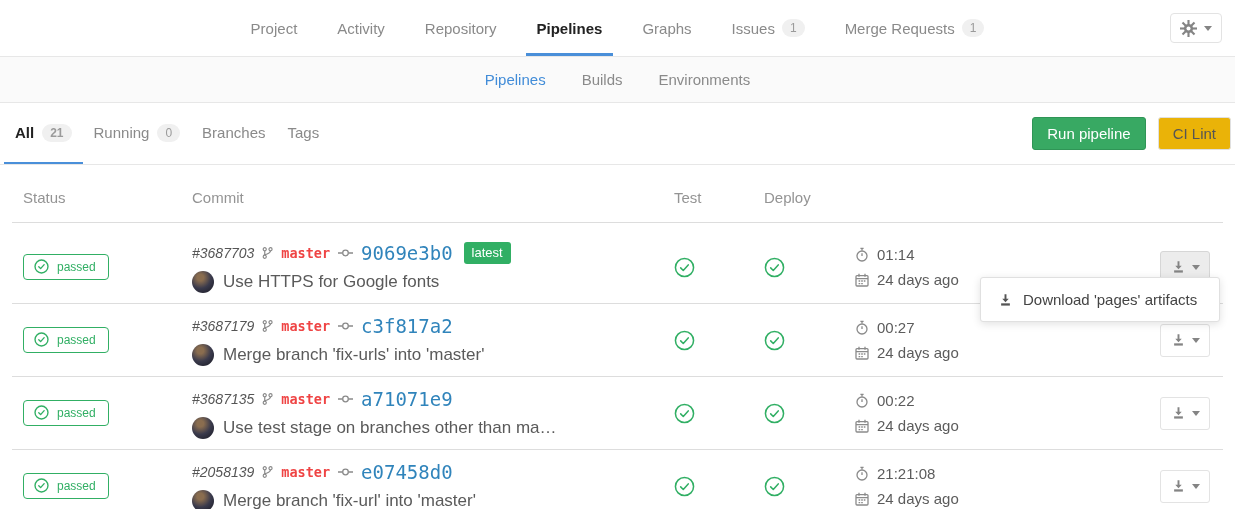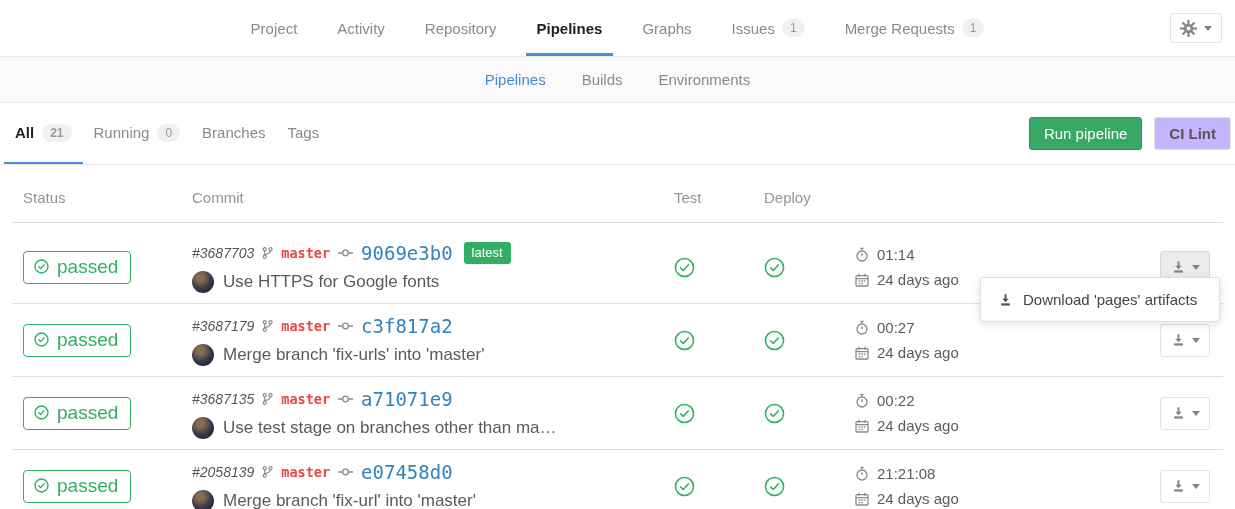--- a/index.html
+++ b/index.html
@@ -32,36 +32,36 @@
 
   
   .toolbar { height:62px; display:flex; align-items:stretch; padding:0 4px; border-bottom:1px solid #e7e7e7; }
   .tabs { display:flex; }
   .tab { display:flex; align-items:center; gap:8px; padding:0 11px; font-size:15px; color:#8a8a8a;
          border-bottom:2px solid transparent; cursor:pointer; }
   .tab.active { color:#222; font-weight:700; border-bottom-color:#4a8fd9; }
   .toolbar-buttons { margin-left:auto; display:flex; align-items:center; gap:12px; }
   .btn { font-size:15px; border-radius:3px; padding:7px 14px; cursor:pointer; font-family:"Liberation Sans",sans-serif; }
   .btn-green { background:#38a963; border:1px solid #2f9556; color:#fff; }
-  .btn-default { background:#c4b5fd; border:1px solid #e0e0e0; color:#555;font-weight:bold; }
+  .btn-default { background:#eab308; border:1px solid #e0e0e0; color:#555; }
 
   
   .table-header { display:flex; align-items:center; height:50px; margin:8px 12px;
                   border-bottom:1px solid #ddd; color:#949494; font-size:15px; }
   .c-status  { width:180px; padding-left:11px; }
   .c-commit  { width:468px; }
   .c-test    { width:90px;  padding-left:14px; }
   .c-deploy  { width:90px;  padding-left:14px; }
   .c-time    { width:210px; padding-left:15px; }
   .c-actions { flex:1; display:flex; justify-content:flex-end; padding-right:13px; }
 
   .row { display:flex; align-items:center; height:73px; margin:0 12px; border-bottom:1px solid #ddd; }
 
   .status-badge { display:inline-flex; align-items:center; gap:8px; border:1px solid #31af64;
-                  color:#31af64; border-radius:4px; padding:4px 12px 5px 10px; font-size:19px; cursor:pointer; }
+                  color:#31af64; border-radius:4px; padding:4px 12px 5px 10px; font-size:12px; cursor:pointer; }
 
   .commit-line1 { display:flex; align-items:center; gap:8px; margin-bottom:7px; }
   .pipeline-id { font-size:14px; color:#555; cursor:pointer;font-style:italic; }
   .branch-name { font-family:"DejaVu Sans Mono","Liberation Mono",monospace; font-weight:700;
                  font-size:13.5px; color:#ef4444; cursor:pointer; }
   .commit-sha { font-family:"DejaVu Sans Mono","Liberation Mono",monospace; font-size:19px;
                 color:#3084bb; cursor:pointer; }
   .latest-badge { background:#31af64; color:#fff; border-radius:3px; padding:3px 8px 4px; font-size:13px; margin-left:3px; }
   .commit-line2 { display:flex; align-items:center; gap:9px; }
   .avatar { width:22px; height:22px; border-radius:50%; flex:none; cursor:pointer;

